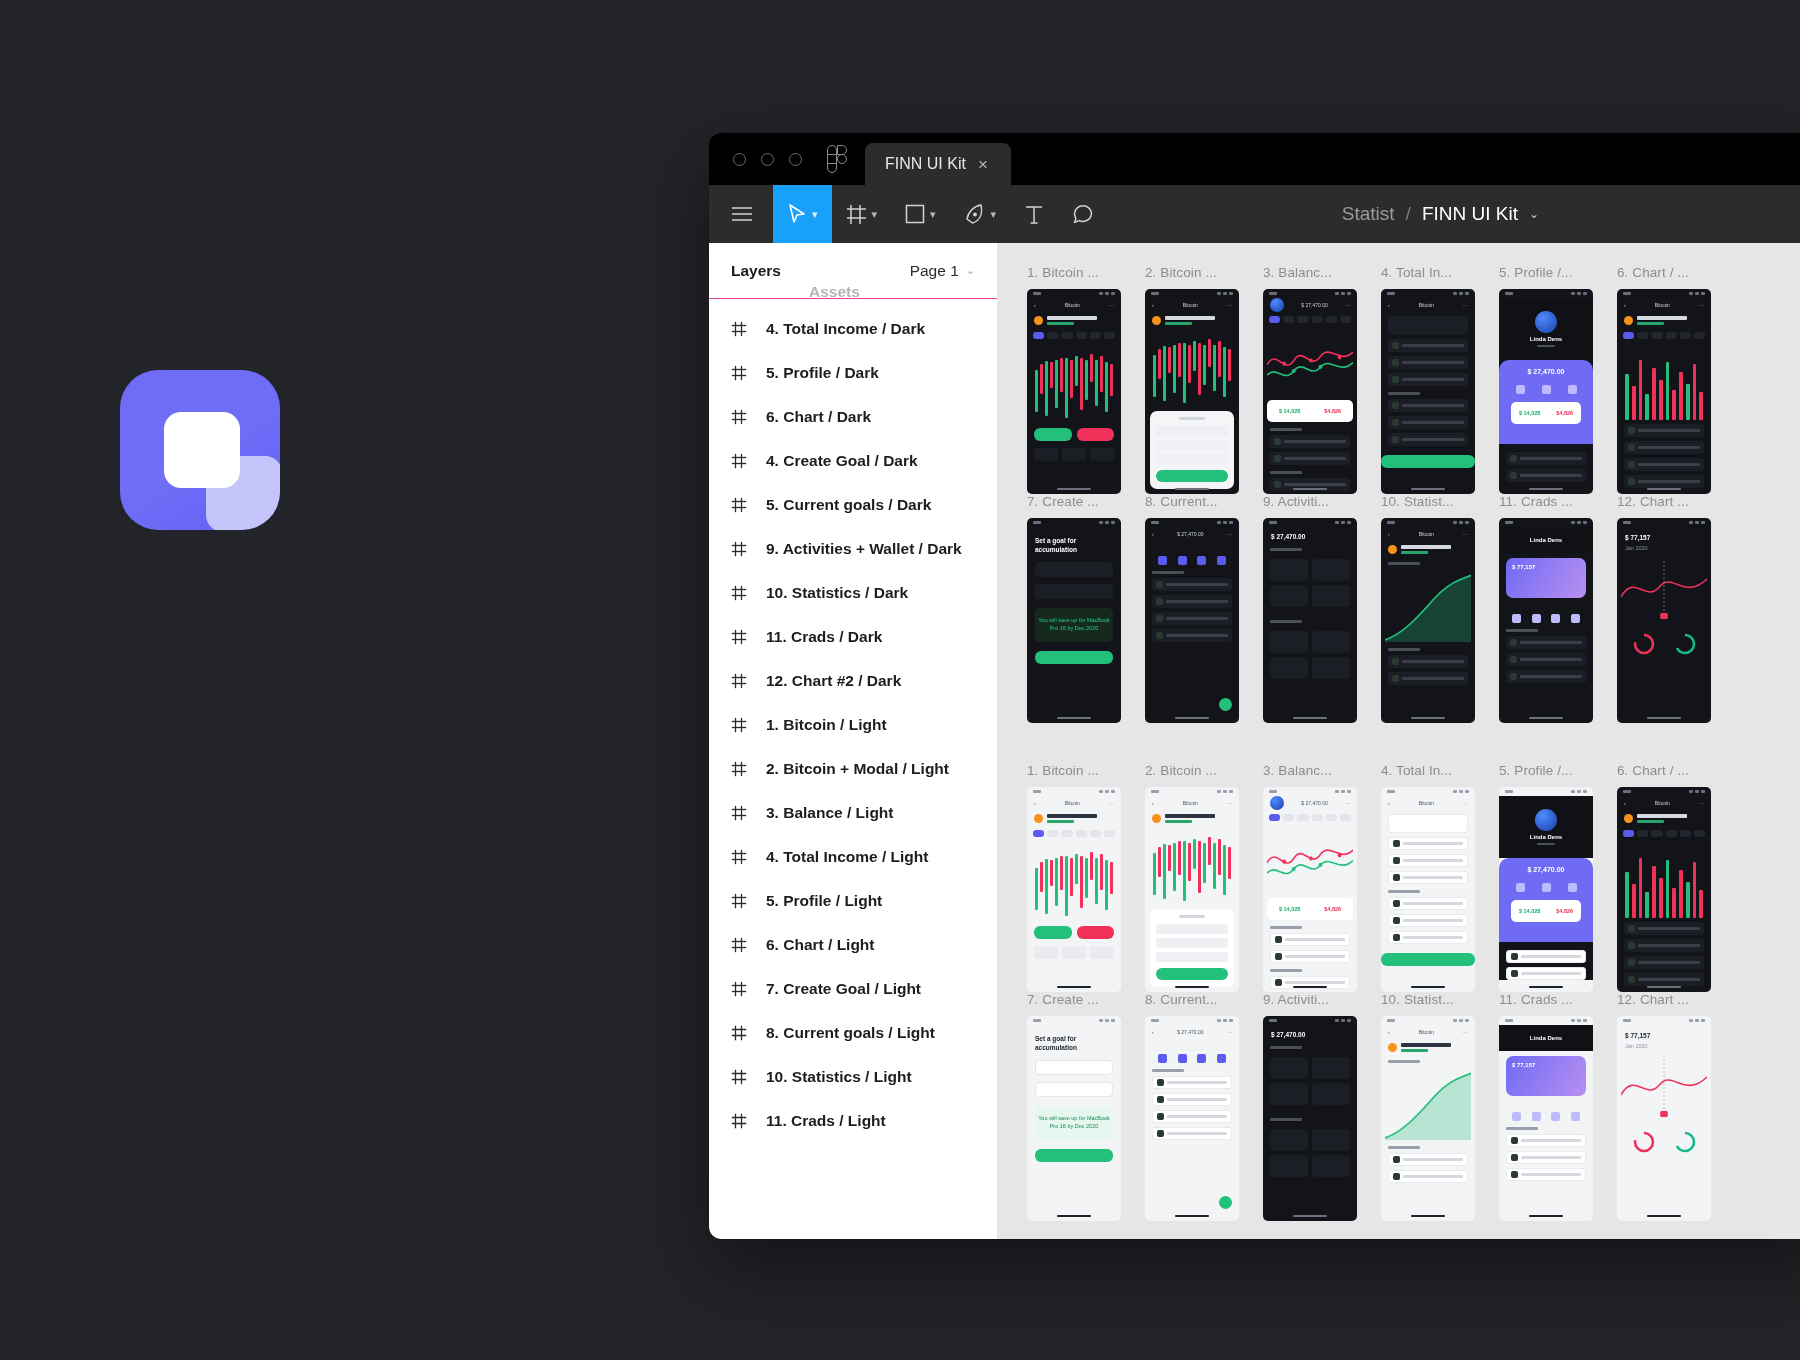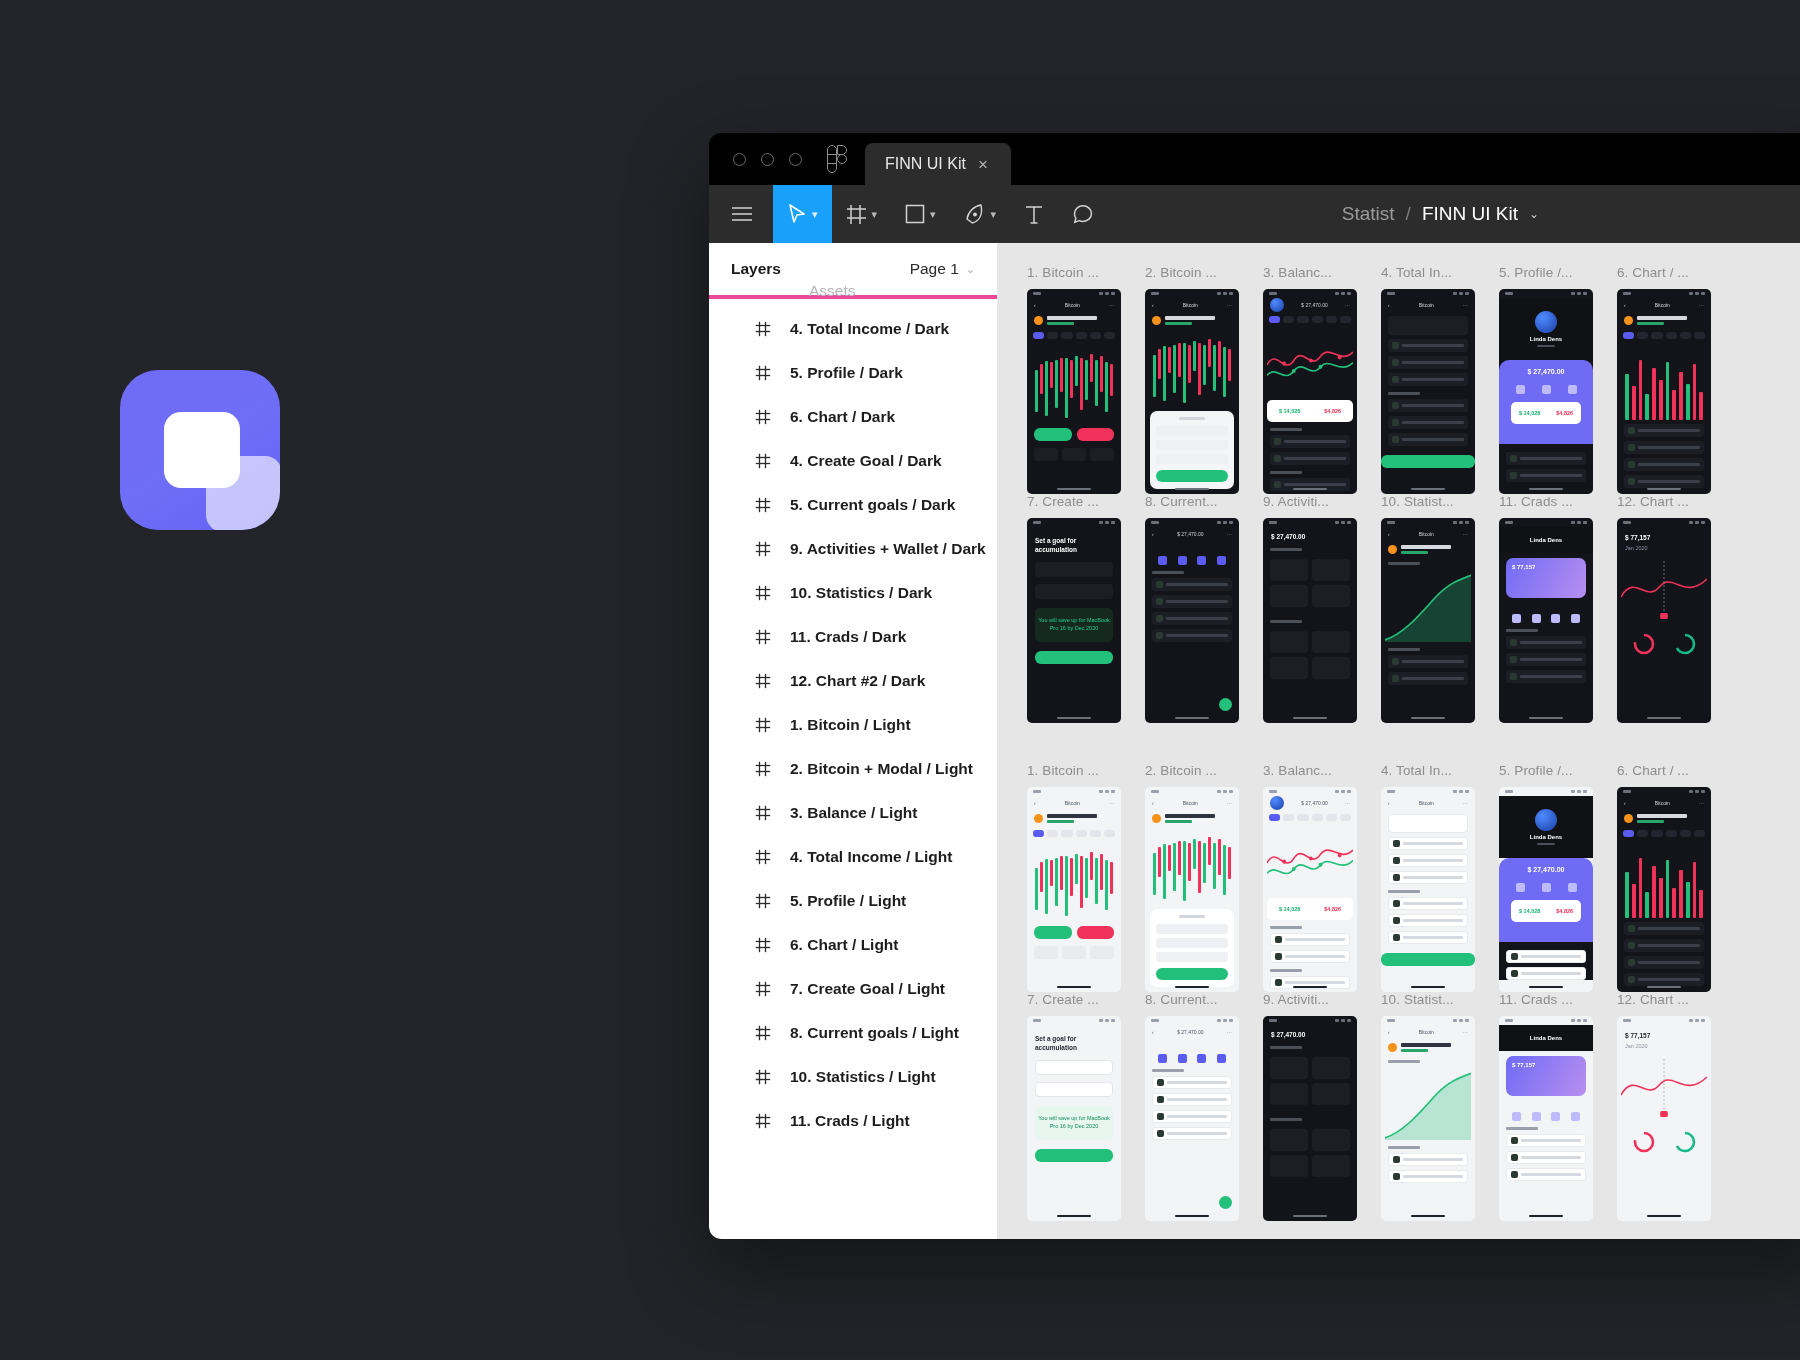--- a/index.html
+++ b/index.html
@@ -96,29 +96,29 @@
   .fig-body { display:flex; height:996px; }
 
   
   .layers {
     width:288px; background:#ffffff; flex:none;
     border-radius:0 0 0 12px;
     display:flex; flex-direction:column;
   }
   .layers-head {
     height:56px; display:flex; align-items:center;
-    padding:0 22px; gap:28px; border-bottom:4px solid #ec4899;
+    padding:0 22px; gap:28px; border-bottom:1px solid #ec4899;
   }
   .lh-tab { font-size:15.5px; font-weight:700; color:#1a1a1a; }
-  .lh-tab.inactive { font-weight:400; color:#b5b5b5;margin-top:43px; }
+  .lh-tab.inactive { font-weight:700; color:#b5b5b5;margin-top:43px; }
   .lh-page { margin-left:auto; display:flex; align-items:center; gap:7px;
              font-size:15.5px; color:#2b2b2b; }
   .lh-page .caret { color:#9a9a9a; font-size:11px; }
 
-  .layer-list { flex:1; overflow:hidden; padding-top:8px;padding-left:24px; }
+  .layer-list { flex:1; overflow:hidden; padding-top:8px; }
   .layer-row {
     height:44px; display:flex; align-items:center; gap:19px;
     padding:0 22px; font-size:15.5px; font-weight:700; color:#1d1d1d;
     white-space:nowrap;
   }
   .hash-icon { width:16px; height:16px; flex:none; position:relative; color:#2b2b2b; }
 
   
   .canvas {
     flex:1; background:#e6e6e7; position:relative; overflow:hidden;

